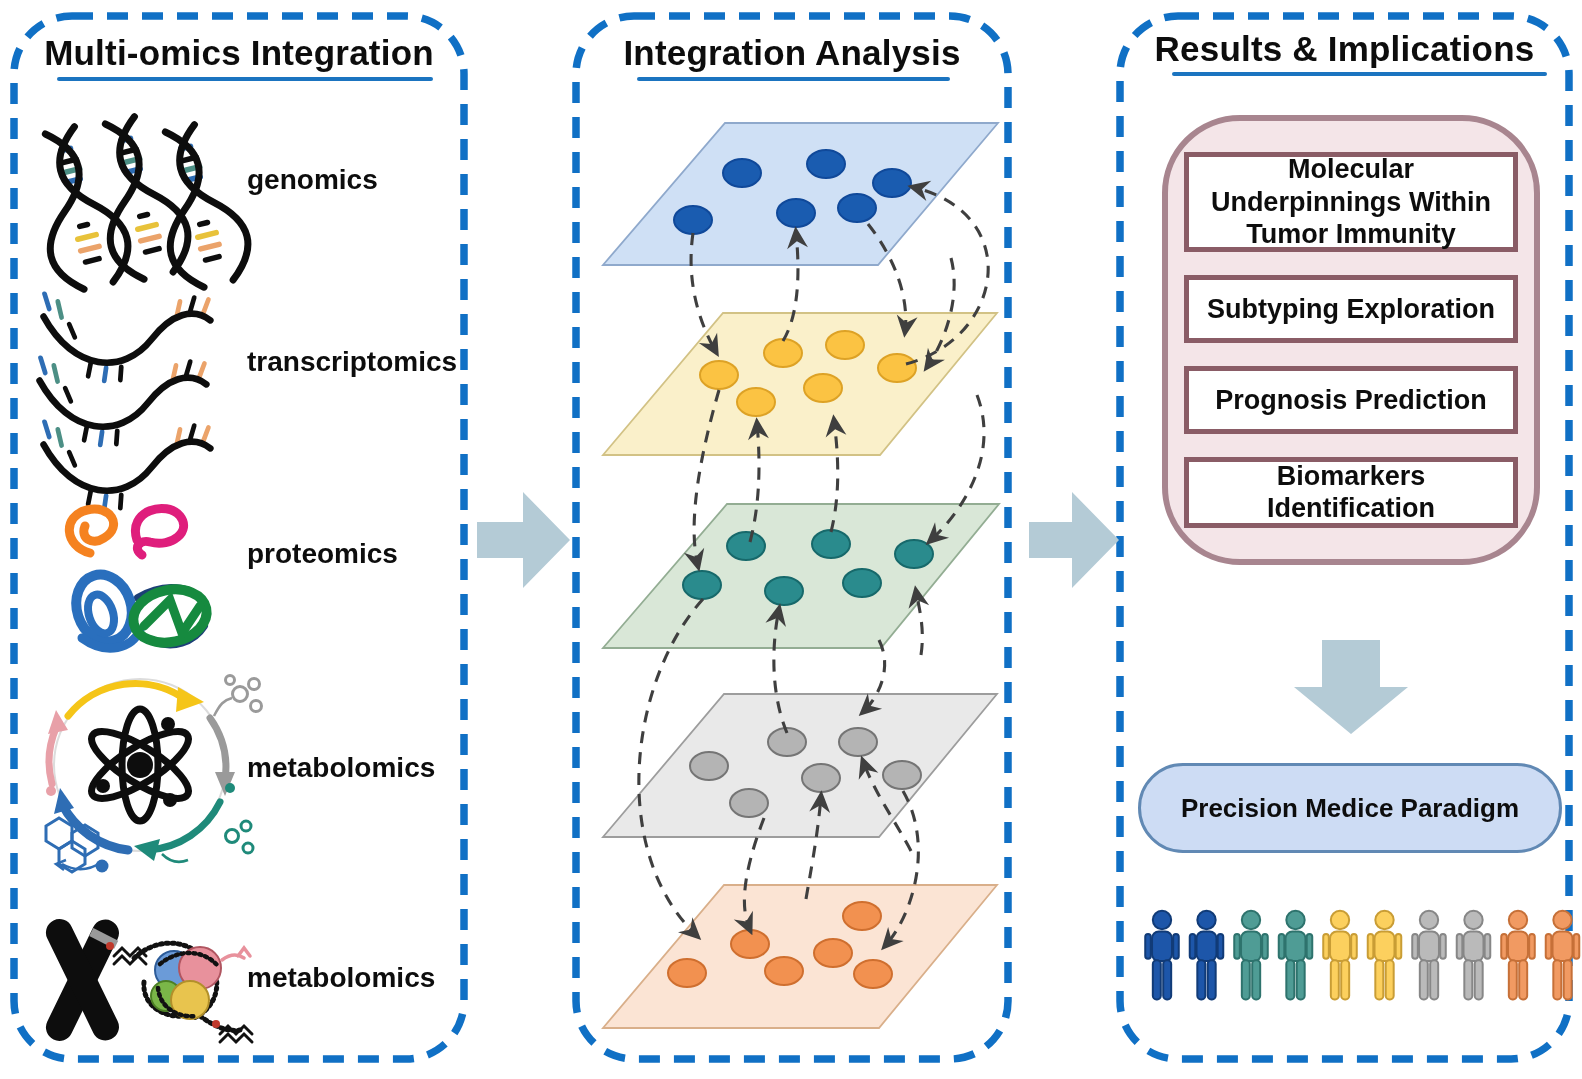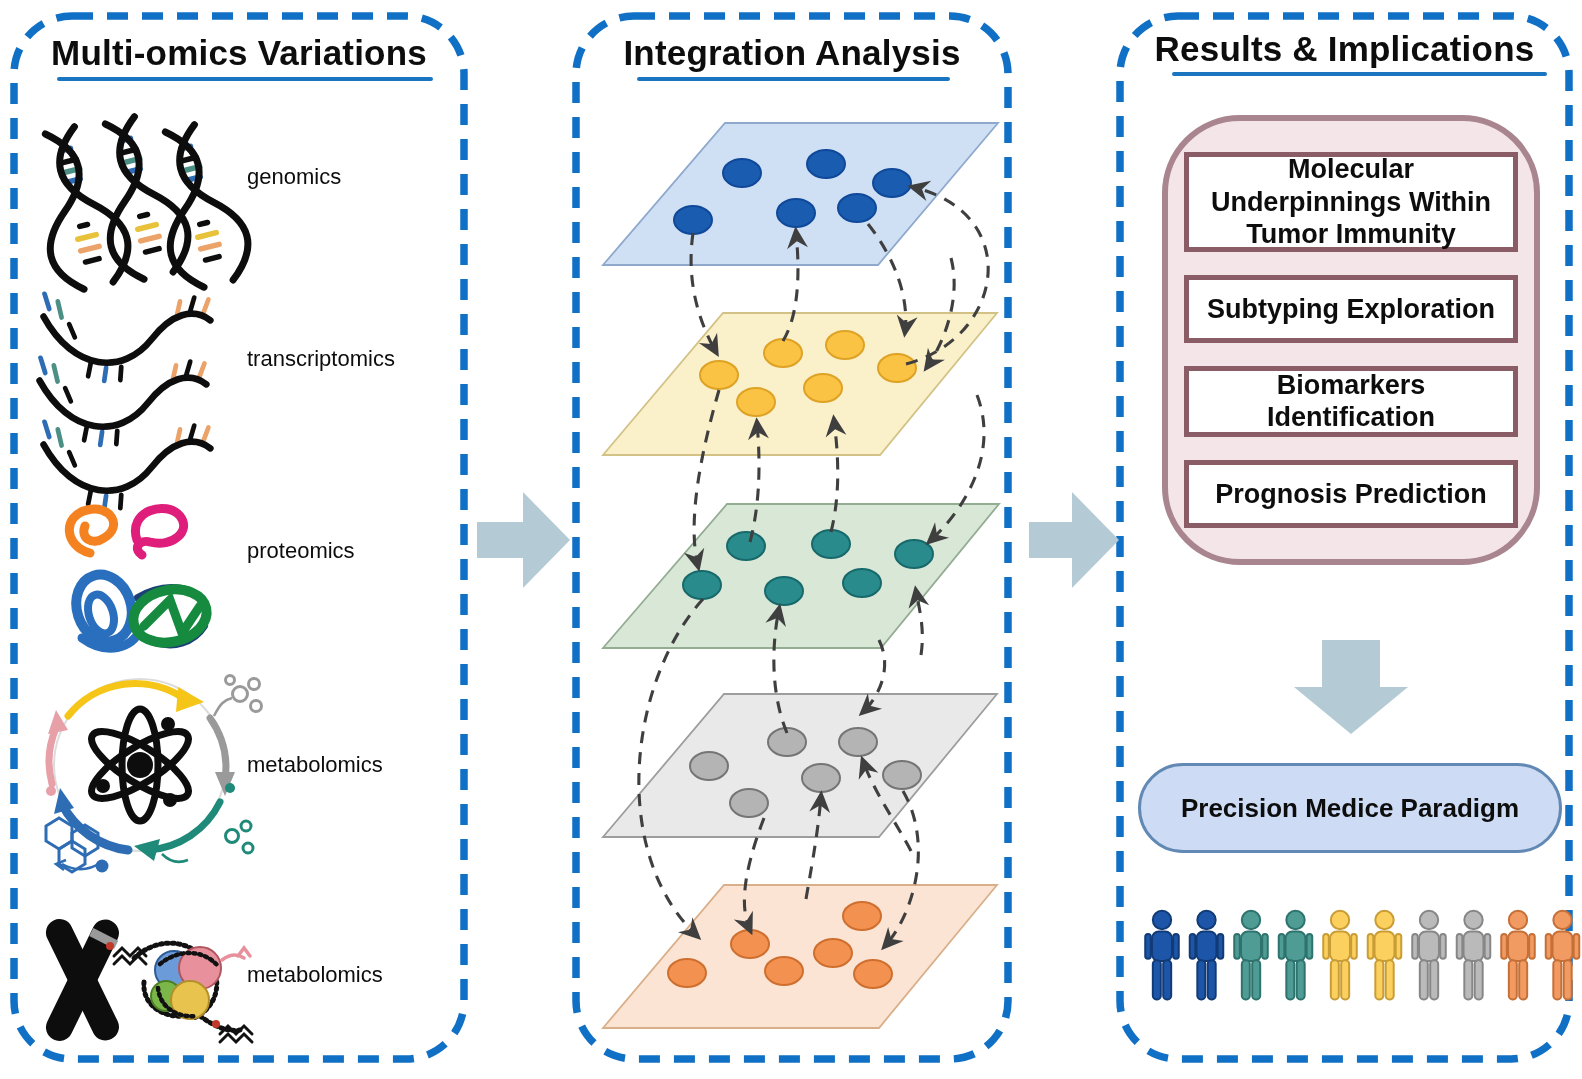--- a/index.html
+++ b/index.html
@@ -19,21 +19,21 @@
   .lay-orange{fill:var(--layOrange,#fbe4d4);stroke:var(--layOrangeS,#d9af8a);stroke-width:1.8;}
   .dot-blue  {fill:var(--dotBlue,#1a5cb0);stroke:var(--dotBlueS,#10499a);stroke-width:2;}
   .dot-yellow{fill:var(--dotYellow,#fbc343);stroke:var(--dotYellowS,#dda226);stroke-width:2;}
   .dot-green {fill:var(--dotGreen,#2a8b8d);stroke:var(--dotGreenS,#17696b);stroke-width:2;}
   .dot-gray  {fill:var(--dotGray,#b4b4b4);stroke:var(--dotGrayS,#757575);stroke-width:2;}
   .dot-orange{fill:var(--dotOrange,#f29150);stroke:var(--dotOrangeS,#cf6f2f);stroke-width:2;}
 
   
   .title{position:absolute;text-align:center;font-weight:bold;font-size:35px;letter-spacing:0.2px;color:#0d0d0d;}
   .underline{position:absolute;height:4px;background:var(--underline,#1b74c0);border-radius:2px;}
-  .omics-label{position:absolute;font-weight:normal;font-size:22px;color:#0d0d0d;white-space:nowrap;}
+  .omics-label{position:absolute;font-weight:bold;font-size:28px;color:#0d0d0d;white-space:nowrap;}
 
   
   .pink-container{position:absolute;left:1162px;top:115px;width:378px;height:450px;box-sizing:border-box;
       background:var(--pinkBg,#f4e5e8);border:6px solid var(--pinkBorder,#a8858f);border-radius:78px;
       display:flex;flex-direction:column;gap:23px;padding:31px 16px;}
   .rbox{box-sizing:border-box;background:#fff;border:5px solid var(--boxBorder,#8a5c66);
       display:flex;align-items:center;justify-content:center;text-align:center;
       font-weight:bold;font-size:27px;line-height:1.2;min-height:68px;padding:2px 10px;color:#0d0d0d;}
   .outcome{position:absolute;left:1138px;top:763px;width:424px;height:90px;box-sizing:border-box;
       background:var(--outcomeBg,#cddcf4);border:3px solid var(--outcomeBorder,#6189b4);border-radius:45px;
@@ -268,40 +268,40 @@
         <path d="M72,52 l8,-8 8,8 8,-8 8,8"></path>
         <path d="M178,122 l8,-8 8,8 8,-8 8,8"></path>
         <path d="M178,130 l8,-8 8,8 8,-8 8,8"></path>
       </g>
       <circle cx="68" cy="34" r="4" fill="#c0392b"></circle>
       <circle cx="174" cy="112" r="4" fill="#c0392b"></circle>
       <path d="M180,48 C188,42 196,42 202,46 M196,44 l6,-8 6,8" fill="none" stroke="#e8919c" stroke-width="3.5" stroke-linecap="round"></path>
     </g>
   </svg>
 
-  <div class="title" style="left:14px;top:33px;width:450px;">Multi-omics Variations</div>
+  <div class="title" style="left:14px;top:33px;width:450px;">Multi-omics Integration</div>
   <div class="underline" style="left:57px;top:77px;width:376px;"></div>
 
   <div class="title" style="left:576px;top:33px;width:432px;">Integration Analysis</div>
   <div class="underline" style="left:637px;top:77px;width:313px;"></div>
 
   <div class="title" style="left:1120px;top:29px;width:449px;">Results &amp; Implications</div>
   <div class="underline" style="left:1172px;top:72px;width:375px;"></div>
 
   <div class="omics-label" style="left:247px;top:164px;">genomics</div>
   <div class="omics-label" style="left:247px;top:346px;">transcriptomics</div>
   <div class="omics-label" style="left:247px;top:538px;">proteomics</div>
   <div class="omics-label" style="left:247px;top:752px;">metabolomics</div>
   <div class="omics-label" style="left:247px;top:962px;">metabolomics</div>
 
   <div class="pink-container">
     <div class="rbox" style="min-height:70px;">Molecular Underpinnings Within Tumor Immunity</div>
     <div class="rbox">Subtyping Exploration</div>
+    <div class="rbox">Prognosis Prediction</div>
     <div class="rbox">Biomarkers Identification</div>
-    <div class="rbox">Prognosis Prediction</div>
   </div>
 
   <div class="outcome">Precision Medice Paradigm</div>
 
   <svg class="people" viewBox="0 0 444 96">
     <use href="#person" class="pp pc0" x="2" y="2" width="40" height="91"></use>
     <use href="#person" class="pp pc0" x="46.5" y="2" width="40" height="91"></use>
     <use href="#person" class="pp pc1" x="91" y="2" width="40" height="91"></use>
     <use href="#person" class="pp pc1" x="135.5" y="2" width="40" height="91"></use>
     <use href="#person" class="pp pc2" x="180" y="2" width="40" height="91"></use>

